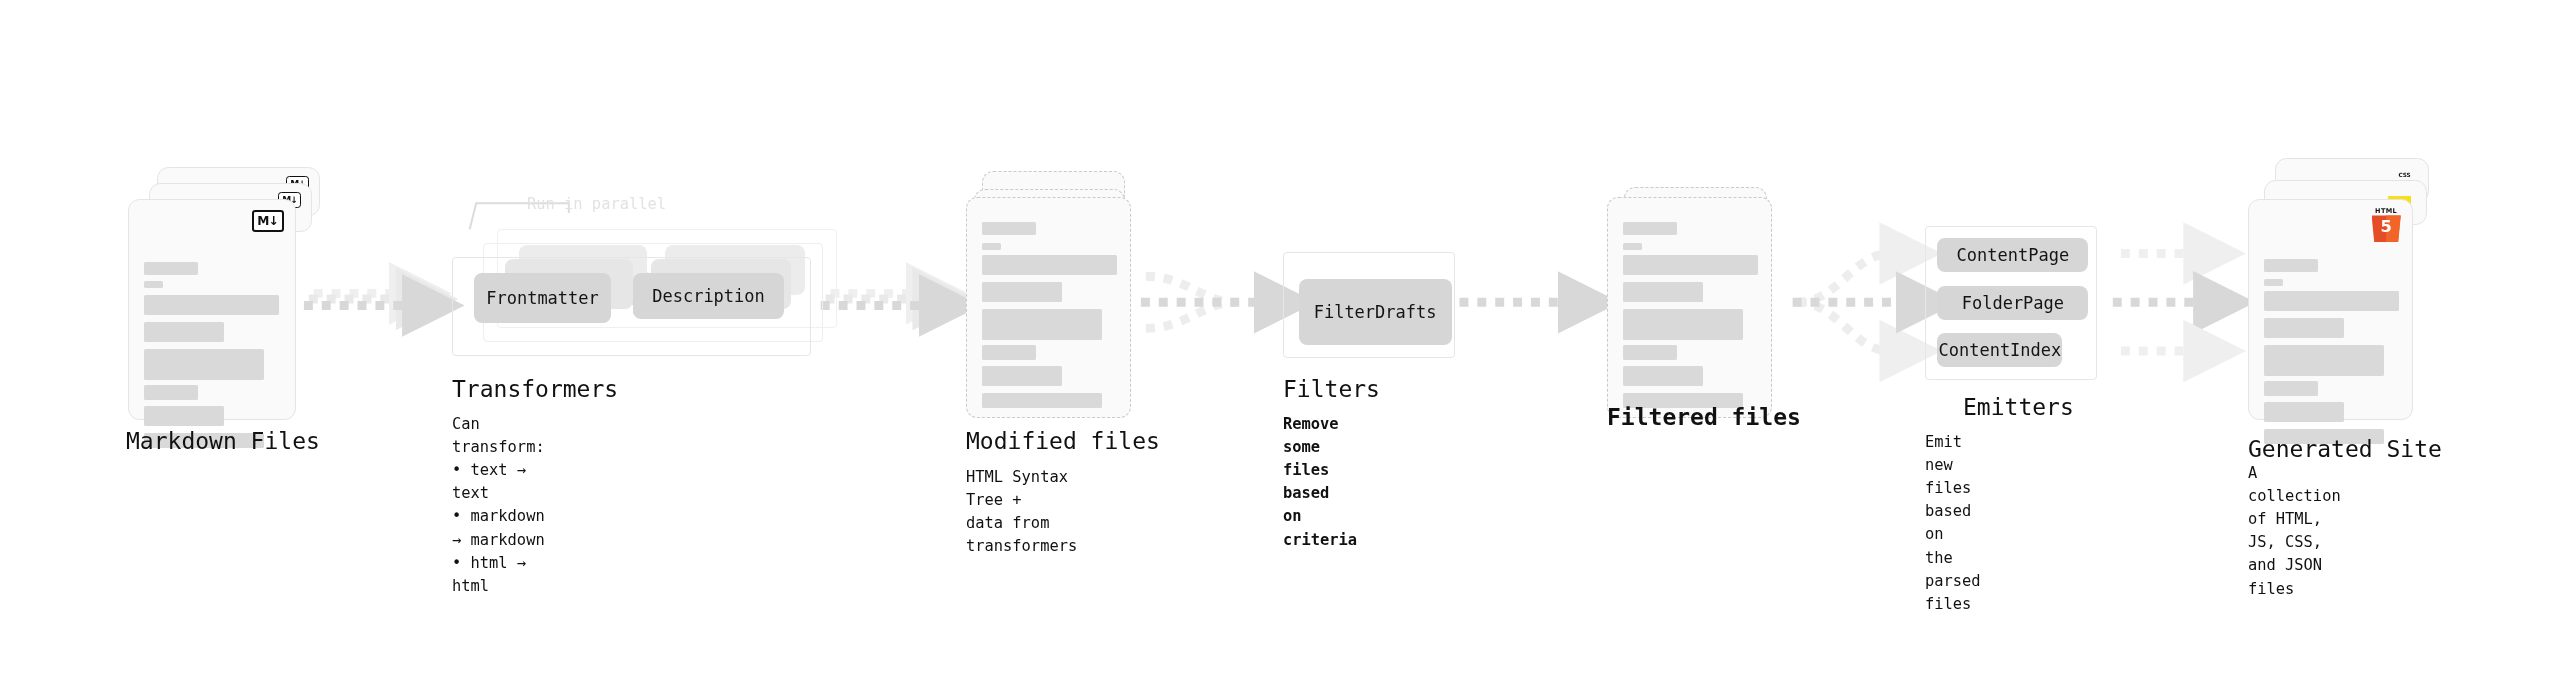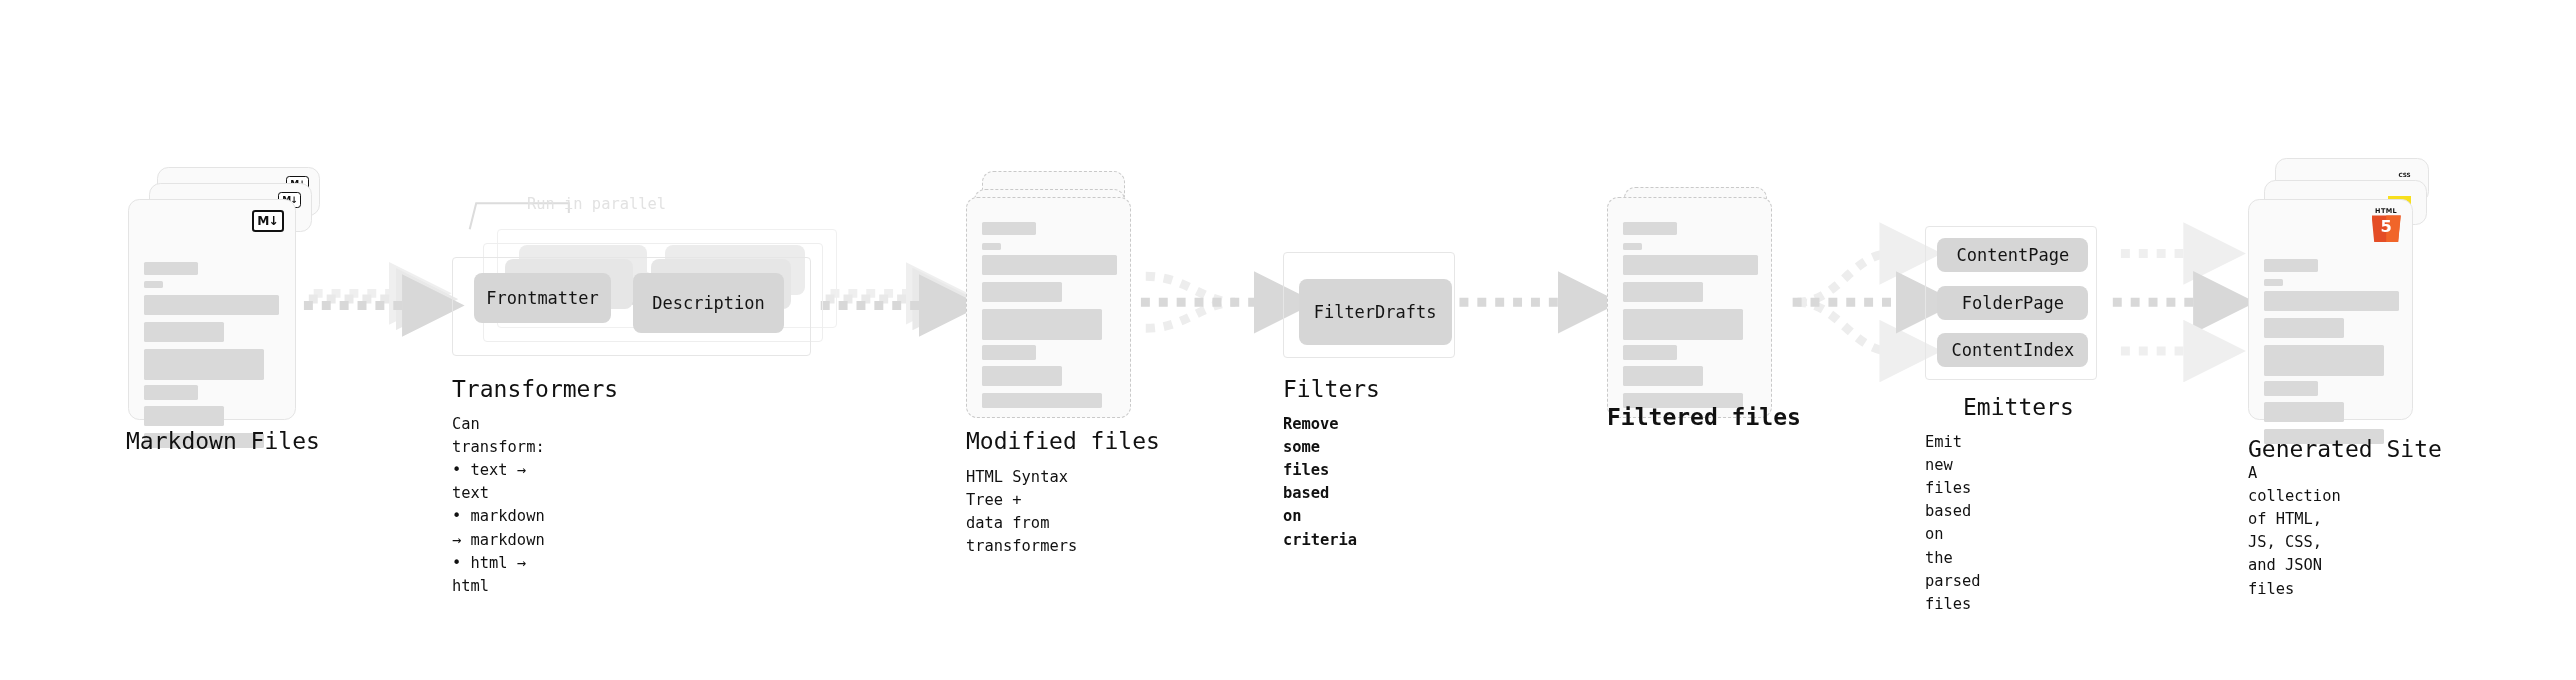--- a/index.html
+++ b/index.html
@@ -190,21 +190,21 @@
       <div class="chip" style="left:167px;top:14.6px;width:140px;height:50px;background:#ececec;color:transparent;">D</div>
     </div>
 
     <div class="pbox" style="left:483px;top:243px;width:340px;height:99px;border-color:#eeeeee;">
       <div class="chip" style="left:21px;top:14.6px;width:128px;height:50px;background:#e6e6e6;color:transparent;">F</div>
       <div class="chip" style="left:167px;top:14.6px;width:140px;height:50px;background:#e6e6e6;color:transparent;">D</div>
     </div>
 
     <div class="pbox" style="left:452px;top:257px;width:359px;height:99px;border-color:#e6e6e6;">
       <div class="chip" style="left:21px;top:14.6px;width:137px;height:50px;">Frontmatter</div>
-      <div class="chip" style="left:180px;top:14.6px;width:151px;height:60px;">Description</div>
+      <div class="chip" style="left:180px;top:14.6px;width:151px;height:46px;">Description</div>
     </div>
 
     <div class="cap-title" style="left:452px;top:376px;">Transformers</div>
     <div class="cap-sub" style="left:452px;top:413px;">Can transform:
  • text → text
  • markdown → markdown
  • html → html</div>
   </div>
 
   <div class="node">
@@ -246,21 +246,21 @@
       <div class="skel" style="left:14.6px;top:168px;width:80px;height:20.3px;"></div>
       <div class="skel" style="left:14.6px;top:195px;width:120px;height:14.6px;"></div>
     </div>
     <div class="cap-title" style="left:1607px;top:404px;font-weight:bold;">Filtered files</div>
   </div>
 
   <div class="node">
     <div class="pbox" style="left:1925px;top:226px;width:172px;height:154px;">
       <div class="chip" style="left:11.4px;top:11.4px;width:151px;height:34px;">ContentPage</div>
       <div class="chip" style="left:11.4px;top:59px;width:151px;height:34px;">FolderPage</div>
-      <div class="chip" style="left:11.4px;top:106px;width:151px;height:34px;">ContentIndex</div>
+      <div class="chip" style="left:11.4px;top:106px;width:125px;height:34px;">ContentIndex</div>
     </div>
     <div class="cap-title" style="left:1925px;top:394px;margin-left:38px;">Emitters</div>
     <div class="cap-sub" style="left:1925px;top:431px;">Emit new files based on
 the parsed files</div>
   </div>
 
   <div class="node">
 
     <div class="card" style="left:2275px;top:158px;width:154px;height:45px;">
       <div class="badge css-badge" style="right:13px;top:19.5px;">

